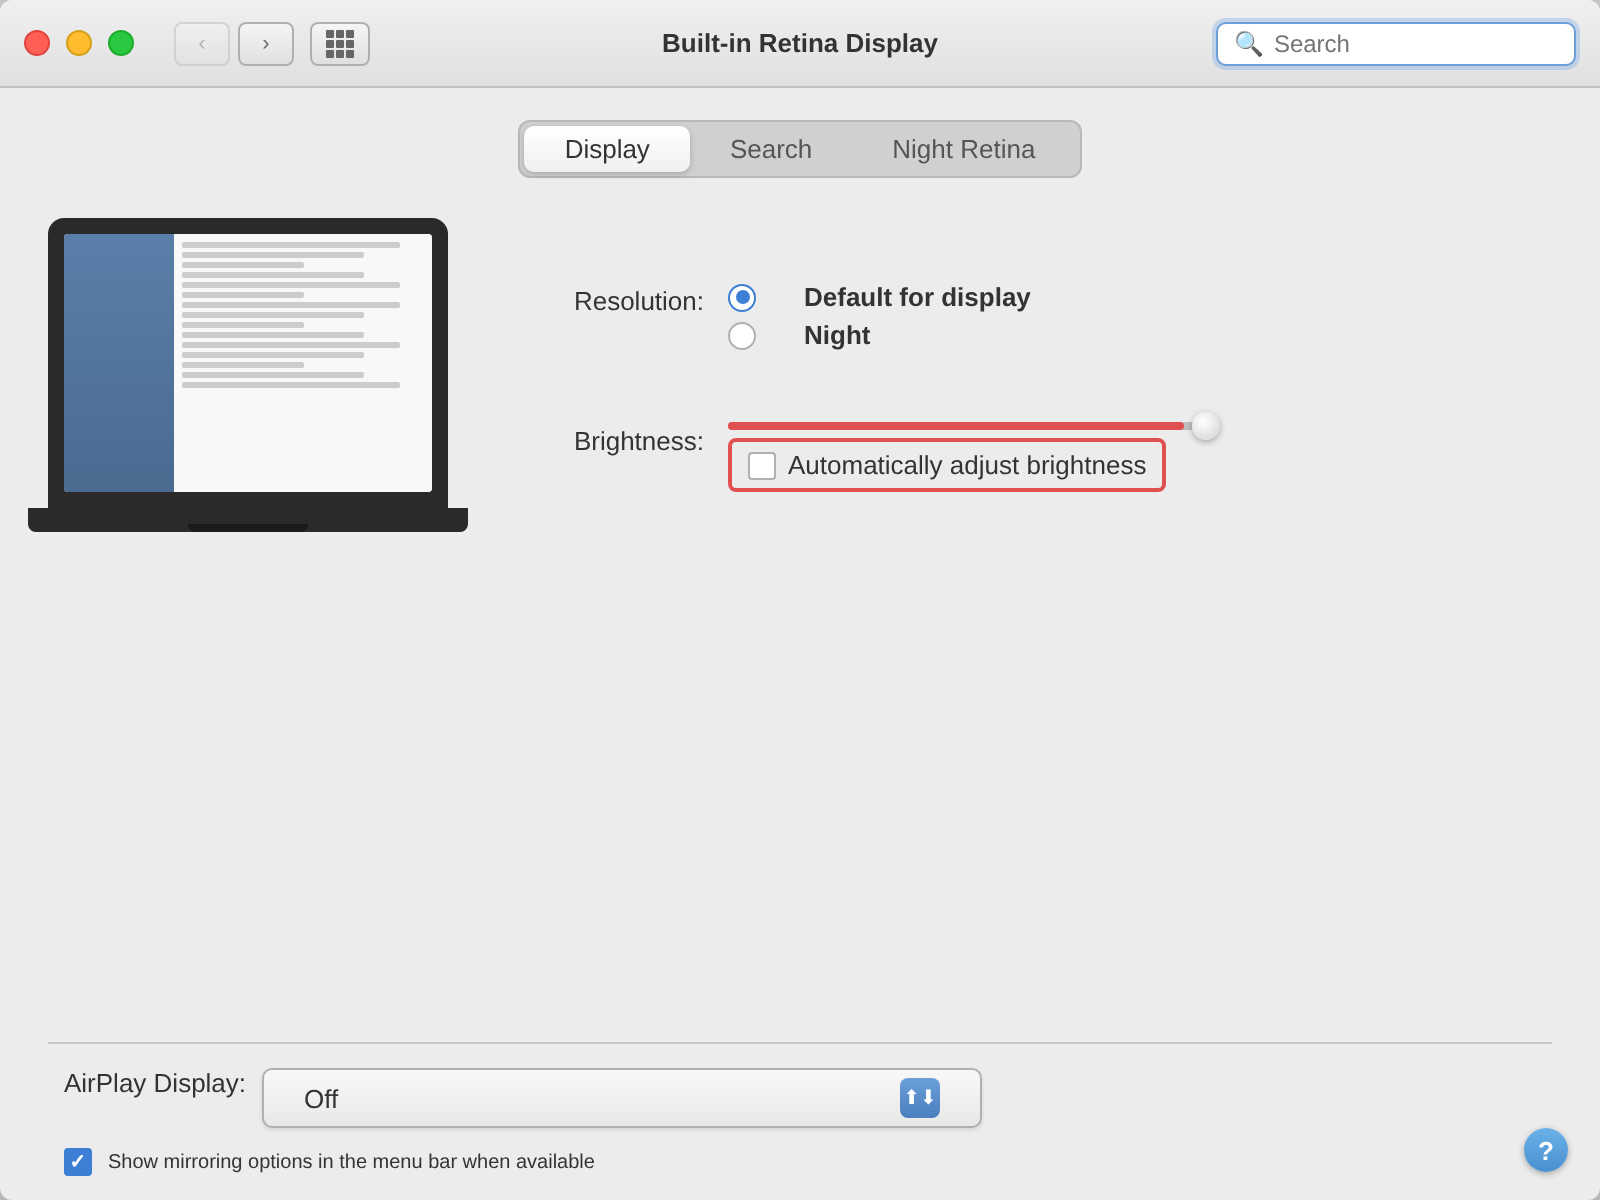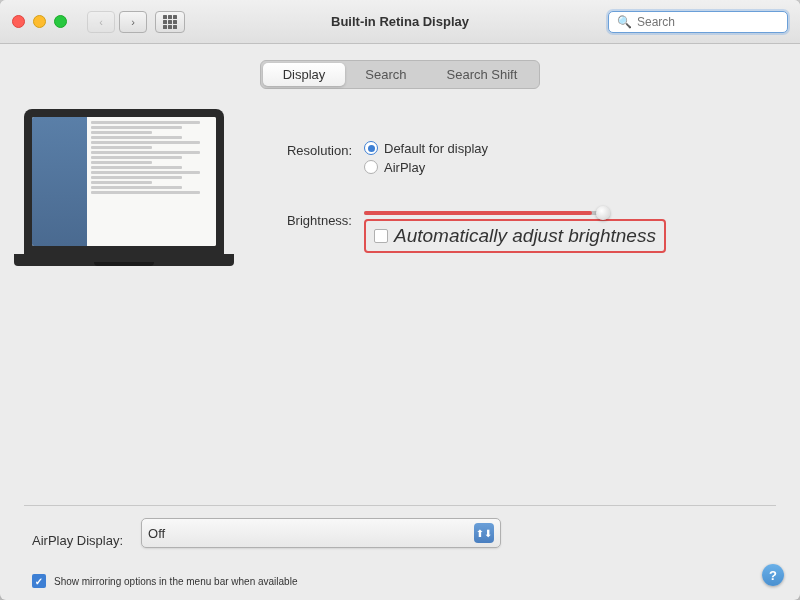--- a/index.html
+++ b/index.html
@@ -276,24 +276,25 @@
       font-weight: 500;
       padding-top: 2px;
     }
 
     .setting-controls {
       flex: 1;
     }
 
     .radio-option {
       display: flex;
-      align-items: flex-start;
-      gap: 6px;
+      align-items: center;
+      gap: 24px;
       margin-bottom: 4px;
       cursor: pointer;
+      font-weight: bold;
     }
 
     .radio-btn {
       width: 14px;
       height: 14px;
       border-radius: 50%;
       border: 1.5px solid #b0b0b0;
       background: #fff;
       display: flex;
       align-items: center;
@@ -373,53 +374,52 @@
     .checkbox {
       width: 14px;
       height: 14px;
       border: 1.5px solid #b0b0b0;
       border-radius: 2px;
       background: #fff;
       flex-shrink: 0;
     }
 
     .checkbox-label {
-      font-size: 19px;
-      color: #333;
-      font-style: italic;
+      font-size: 13px;
+      color: #333;
     }
 
     
     .bottom-area {
       margin-top: auto;
       padding: 12px 0;
       border-top: 1px solid #c8c8c8;
     }
 
     .airplay-row {
       display: flex;
-      align-items: flex-end;
-      gap: 18px;
-      margin-bottom: 26px;
+      align-items: flex-start;
+      gap: 8px;
+      margin-bottom: 10px;
       padding: 0 8px;
     }
 
     .airplay-label {
       font-size: 13px;
       color: #333;
       font-weight: 500;
     }
 
     .dropdown {
       display: flex;
       align-items: center;
       background: linear-gradient(to bottom, #f8f8f8, #e8e8e8);
       border: 1px solid #b0b0b0;
       border-radius: 5px;
-      padding: 4px 6px;
+      padding: 4px 20px;
       cursor: pointer;
       width: 360px;
       justify-content: space-between;
       box-shadow: 0 1px 2px rgba(0,0,0,0.1);
     }
 
     .dropdown-value {
       font-size: 13px;
       color: #333;
     }
@@ -531,21 +531,21 @@
 
     <div class="tabs">
       <div class="tab-group">
         <div class="tab active">
           <span>Display</span>
         </div>
         <div class="tab">
           <span>Search</span>
         </div>
         <div class="tab">
-          <span>Search Shift</span>
+          <span>Night Retina</span>
         </div>
       </div>
     </div>
 
     <div class="settings-area">
 
       <div class="laptop-preview">
         <div class="laptop-outer">
           <div class="laptop-screen">
             <div class="screen-content">
@@ -578,21 +578,21 @@
         <div class="setting-row">
           <div class="setting-label">Resolution:</div>
           <div class="setting-controls">
             <div class="radio-option">
               <div class="radio-btn selected">
               </div>
               <span class="radio-label">Default for display</span>
             </div>
             <div class="radio-option">
               <div class="radio-btn"></div>
-              <span class="radio-label">AirPlay</span>
+              <span class="radio-label">Night</span>
             </div>
           </div>
         </div>
 
         <div class="setting-row">
           <div class="setting-label">Brightness:</div>
           <div class="setting-controls">
             <div class="brightness-slider-container">
               <div class="slider-track">
                 <div class="slider-fill"></div>

